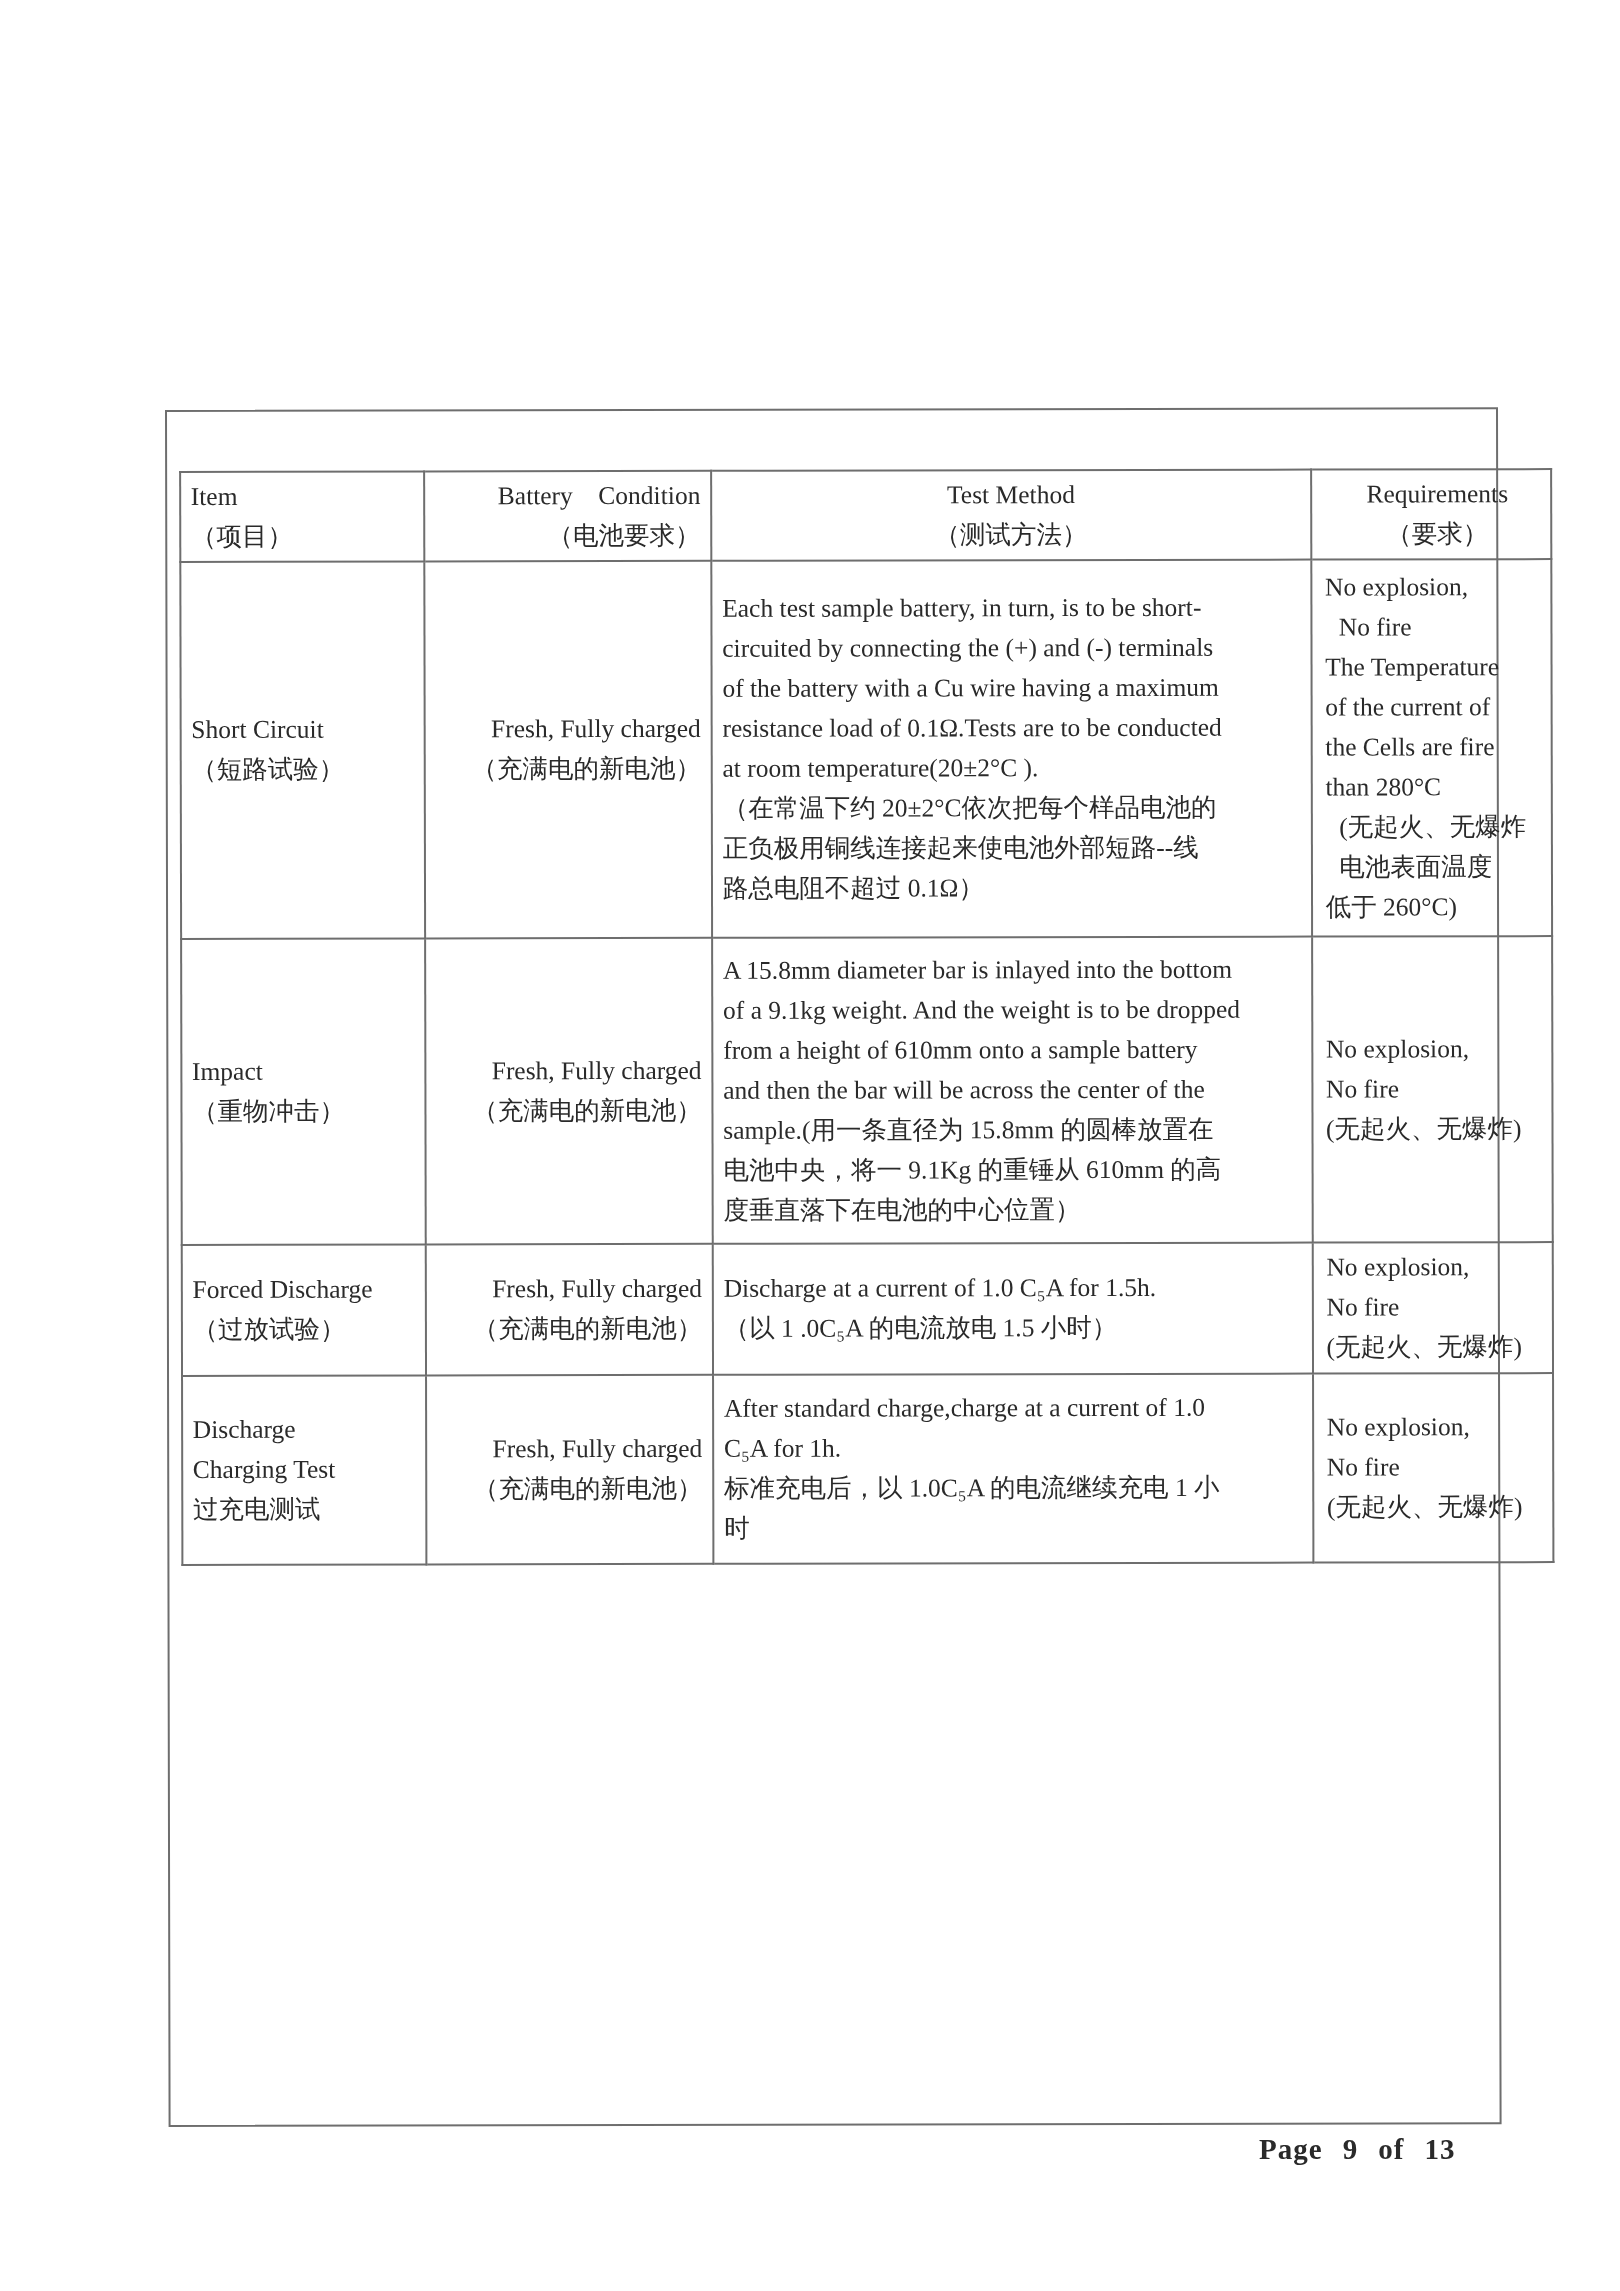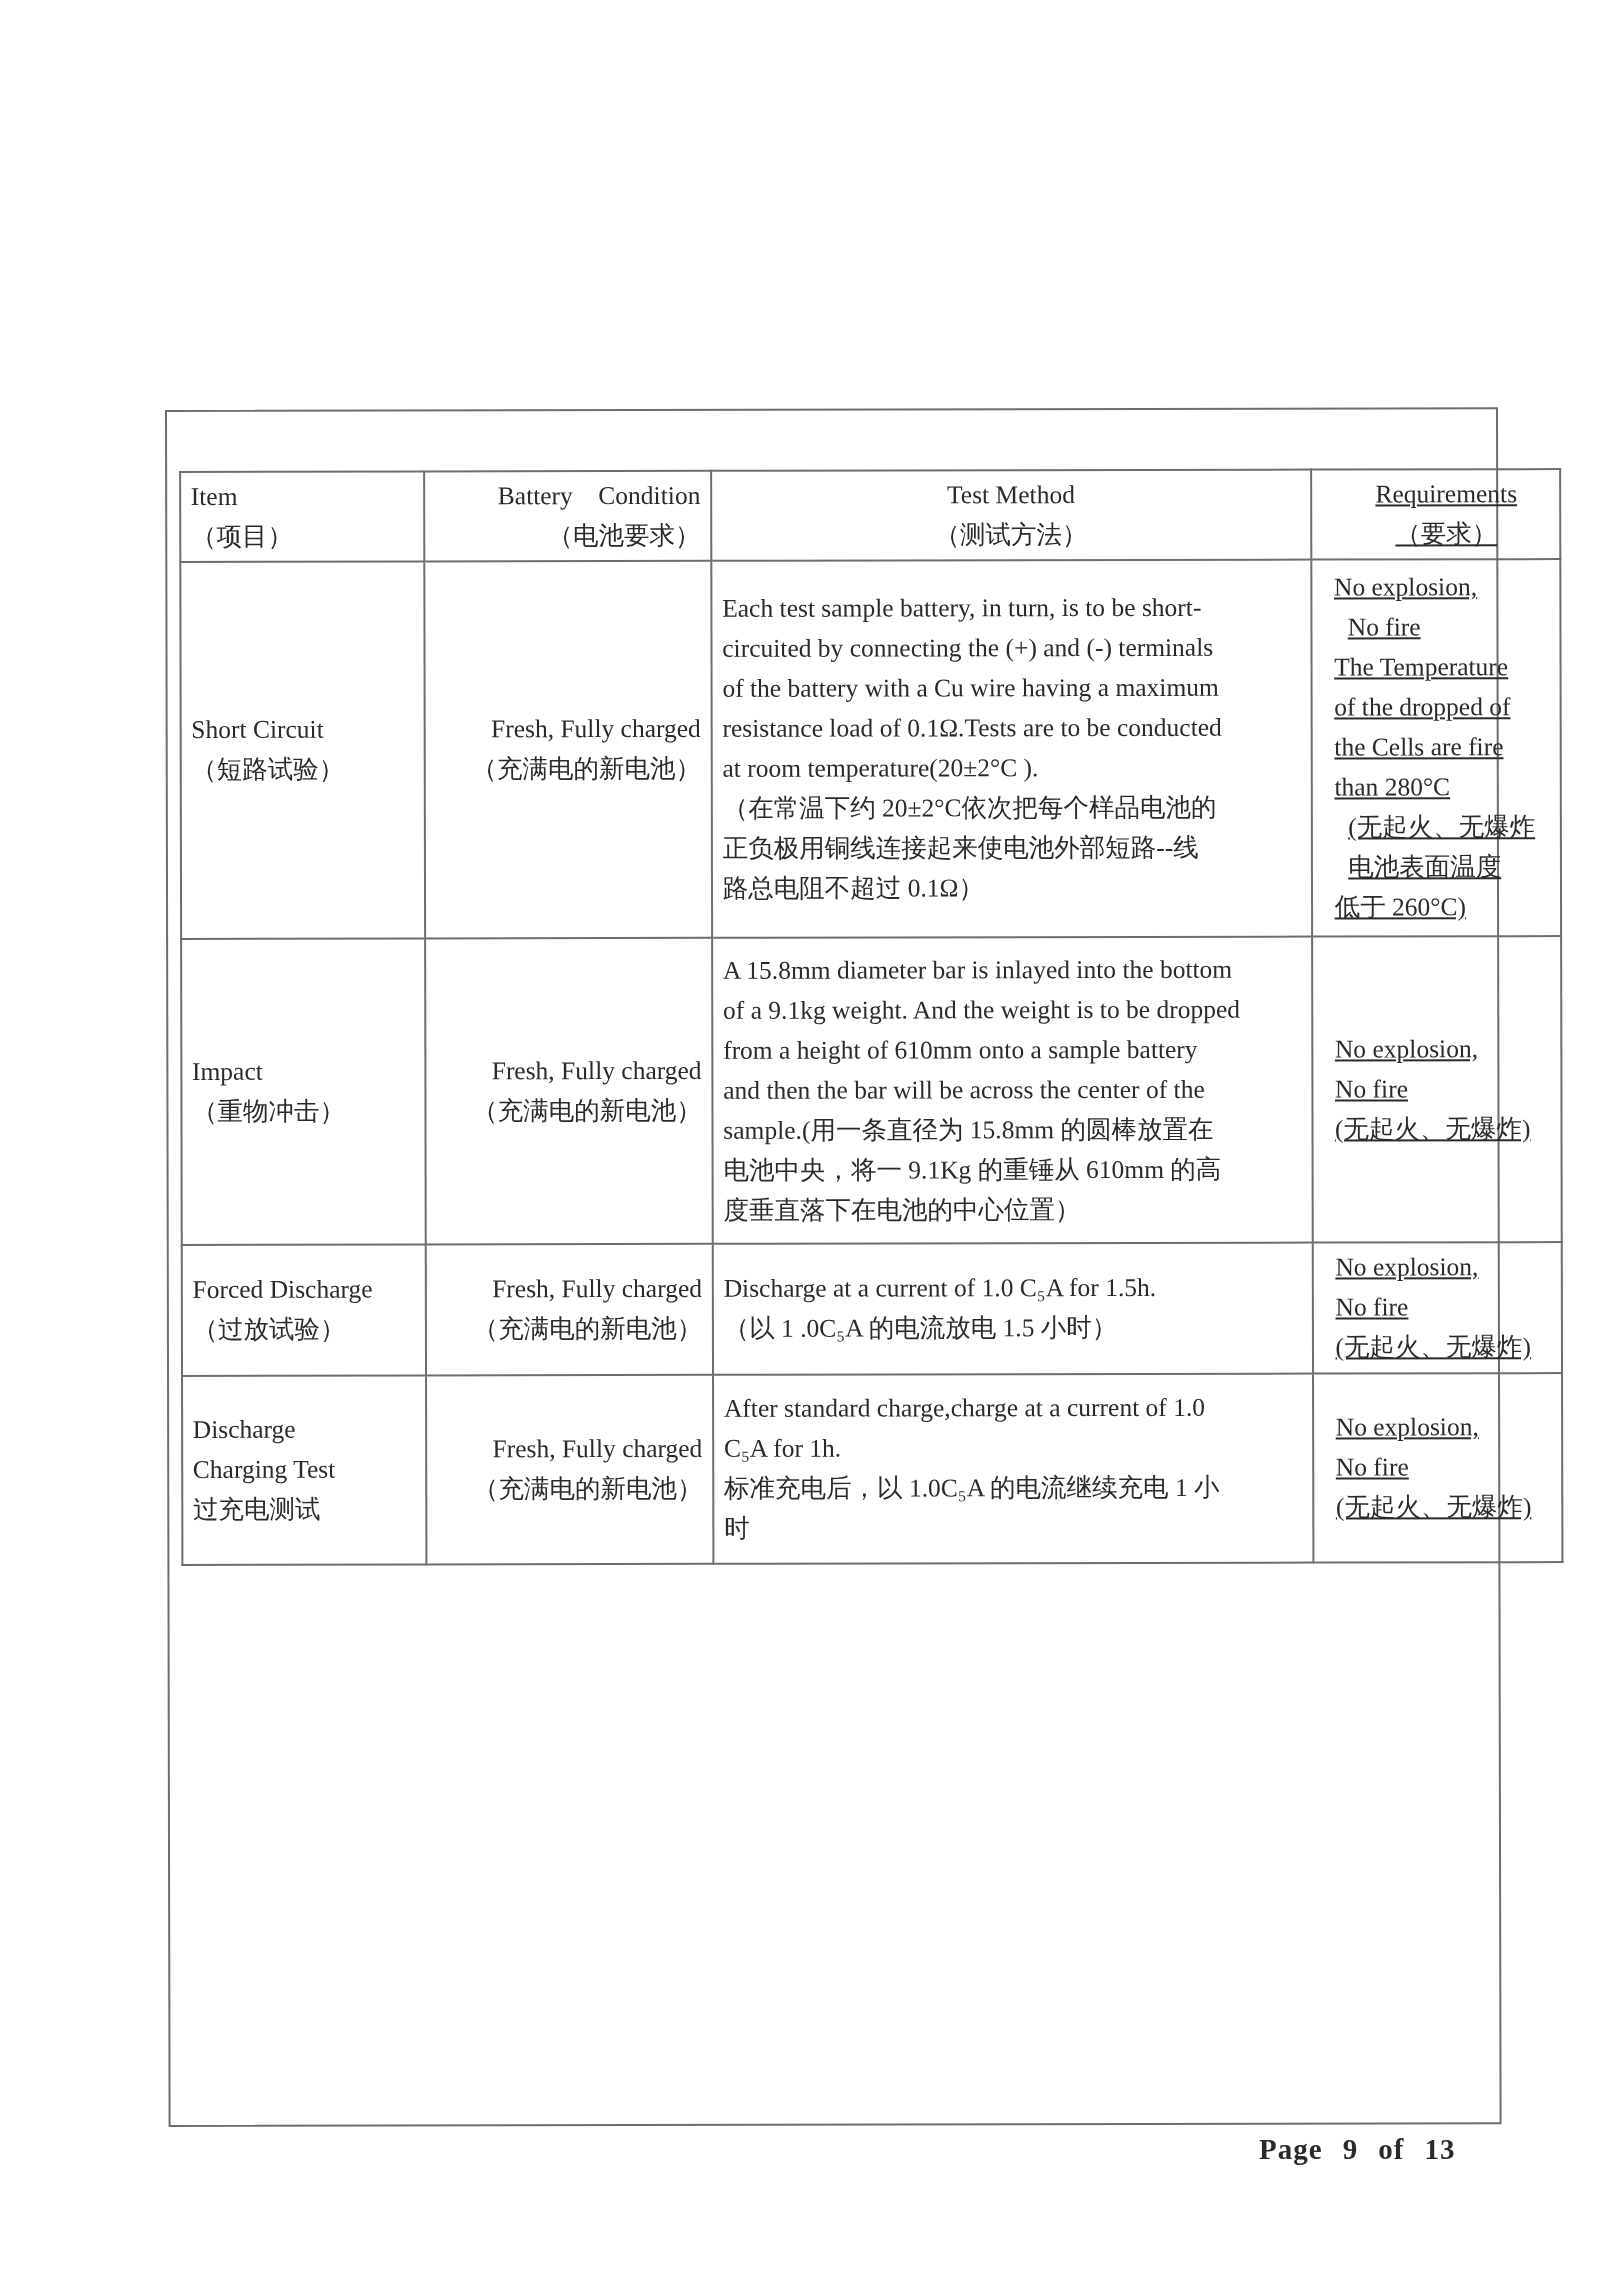--- a/index.html
+++ b/index.html
@@ -33,21 +33,21 @@
     border: 2px solid #6e6e6e;
     vertical-align: middle;
     font-size: 25.5px;
     line-height: 40px;
     padding: 3.9px 9.8px;
   }
   .grid tr.hdr td { height: 78px; }
   .grid td.c-item { width: 223px; margin-left: 16px; }
   .grid td.c-cond { width: 265px; text-align: right; }
   .grid td.c-method { width: 578px; }
-  .grid td.c-req { width: 225px; padding-left: 22px; padding-right: 0; overflow: hidden; white-space: nowrap; text-decoration: underline; }
+  .grid td.c-req { width: 225px; padding-left: 13px; padding-right: 0; overflow: hidden; white-space: nowrap; }
   .grid td.hdr-method { text-align: center; }
   .grid td.hdr-req { text-align: center; }
   .line { display: block; }
   .indent { padding-left: 13.7px; }
   .footer {
     position: absolute;
     left: 1259px; top: 2133px;
     font-size: 29px;
     font-weight: bold;
     letter-spacing: 1px;
@@ -96,21 +96,21 @@
         <span class="line">resistance load of 0.1Ω.Tests are to be conducted</span>
         <span class="line">at room temperature(20±2°C ).</span>
         <span class="line">（在常温下约 20±2°C依次把每个样品电池的</span>
         <span class="line">正负极用铜线连接起来使电池外部短路--线</span>
         <span class="line">路总电阻不超过 0.1Ω）</span>
       </td>
       <td class="c-req">
         <span class="line">No explosion,</span>
         <span class="line indent"> No fire</span>
         <span class="line">The Temperature</span>
-        <span class="line">of the dropped of</span>
+        <span class="line">of the current of</span>
         <span class="line">the Cells are fire</span>
         <span class="line">than 280°C</span>
         <span class="line indent"> (无起火、无爆炸</span>
         <span class="line indent"> 电池表面温度</span>
         <span class="line">低于 260°C)</span>
       </td>
     </tr>
 
     <tr style="height:306px">
       <td class="c-item">

